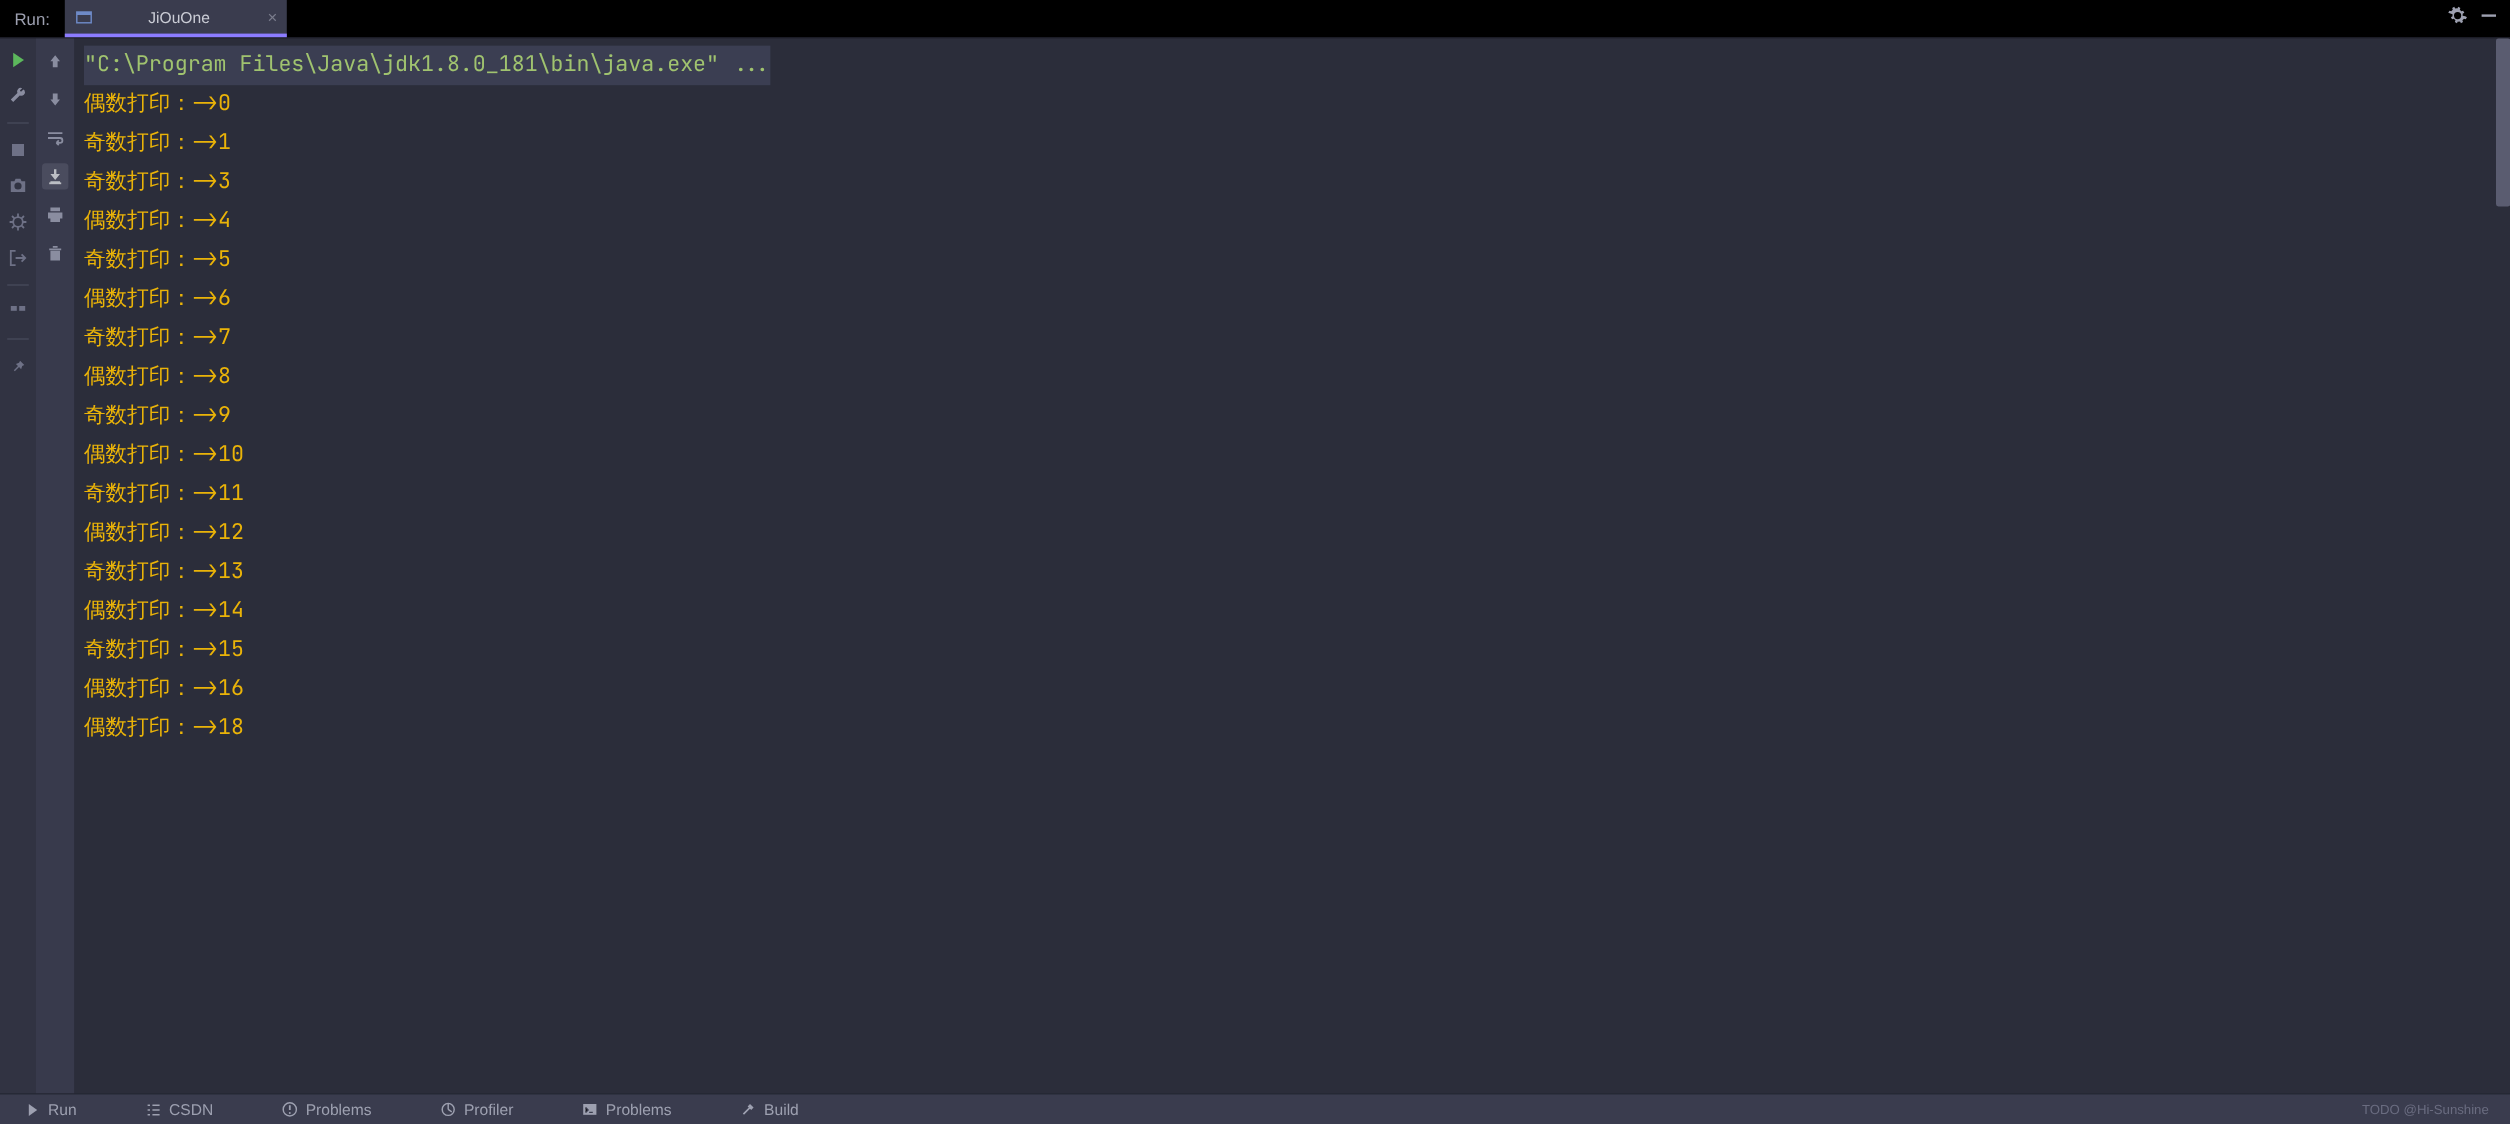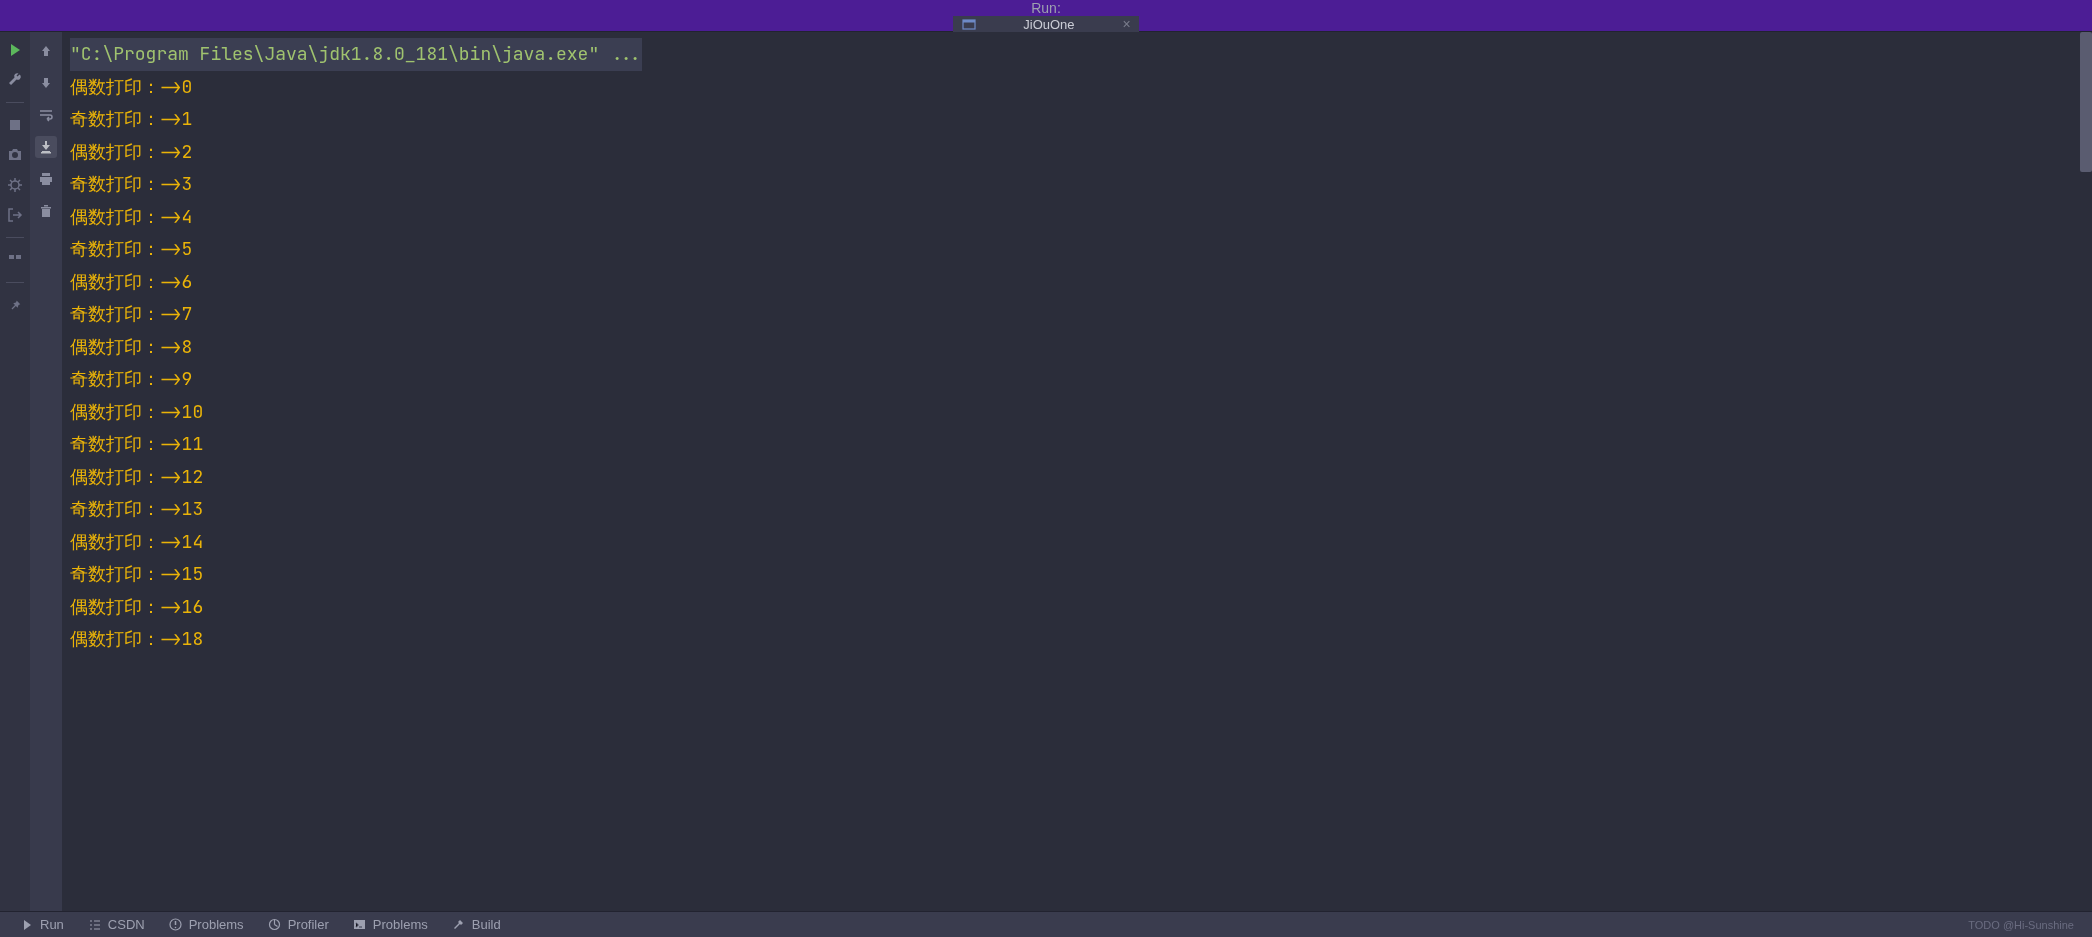--- a/index.html
+++ b/index.html
@@ -11,24 +11,23 @@
       font-family: "Segoe UI", Arial, sans-serif;
       background: #2b2d3a;
       color: #bcbec4;
       overflow: hidden;
       height: 937px;
       width: 2092px;
     }
     .tab-bar {
       display: flex;
       align-items: center;
-      background: #4c1d95;
+      background: #000000;
       height: 32px;
       border-bottom: 1px solid #222330;
-      flex-direction: column;
     }
     .run-label {
       color: #9da0b0;
       padding: 0 12px;
       font-size: 14px;
     }
     .tab {
       display: flex;
       align-items: center;
       height: 100%;
@@ -151,20 +150,21 @@
     }
     .bottom-bar {
       display: flex;
       align-items: center;
       height: 26px;
       background: #3a3c4e;
       border-top: 1px solid #222330;
       font-size: 13px;
       color: #9da0b0;
       padding: 0 8px;
+      gap: 33px;
     }
     .bottom-item {
       display: flex;
       align-items: center;
       gap: 6px;
       padding: 0 12px;
       cursor: pointer;
       height: 100%;
     }
     .bottom-icon {
@@ -303,21 +303,20 @@
           <path fill="#8a8da0" d="M3 5h8v8H3zM2 3h10v1.5H2zM5 1h4v1.5H5z"></path>
         </svg>
     </div>
   </div>
 
   <div class="console-area">
     <div class="console-line cmd">"C:\Program Files\Java\jdk1.8.0_181\bin\java.exe" ...</div>
     <div id="console-lines">
         <div class="console-line">偶数打印：-&gt;0</div>
         <div class="console-line">奇数打印：-&gt;1</div>
-        <div class="console-line">偶数打印：-&gt;2</div>
         <div class="console-line">奇数打印：-&gt;3</div>
         <div class="console-line">偶数打印：-&gt;4</div>
         <div class="console-line">奇数打印：-&gt;5</div>
         <div class="console-line">偶数打印：-&gt;6</div>
         <div class="console-line">奇数打印：-&gt;7</div>
         <div class="console-line">偶数打印：-&gt;8</div>
         <div class="console-line">奇数打印：-&gt;9</div>
         <div class="console-line">偶数打印：-&gt;10</div>
         <div class="console-line">奇数打印：-&gt;11</div>
         <div class="console-line">偶数打印：-&gt;12</div>

